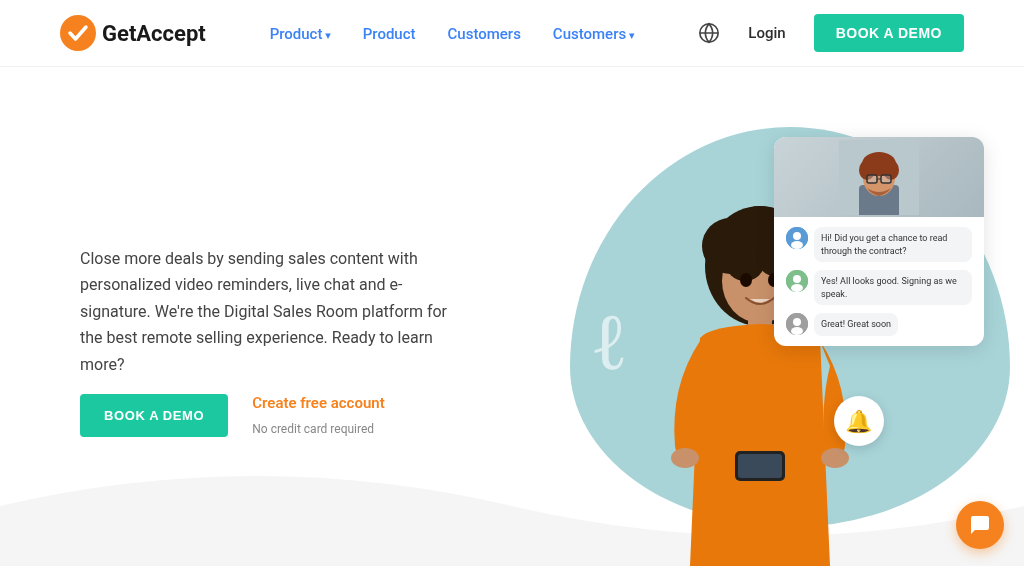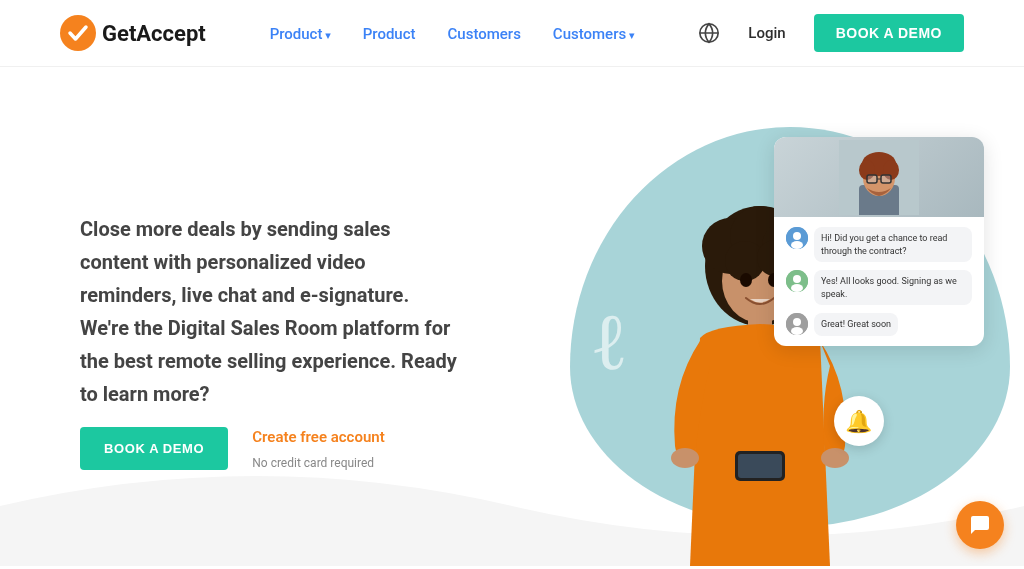--- a/index.html
+++ b/index.html
@@ -109,26 +109,25 @@
 
     .hero-heading {
       font-size: 48px;
       font-weight: 900;
       color: #1a1a1a;
       line-height: 1.1;
       margin-bottom: 20px;
     }
 
     .hero-subtext {
-      font-size: 20px;
+      font-size: 16px;
       color: #444;
       line-height: 1.65;
       max-width: 380px;
       margin-bottom: 16px;
-      font-weight: bold;
     }
 
     .hero-cta {
       display: flex;
       align-items: center;
       gap: 24px;
     }
 
     .cta-demo-btn {
       background: #1cc8a0;

